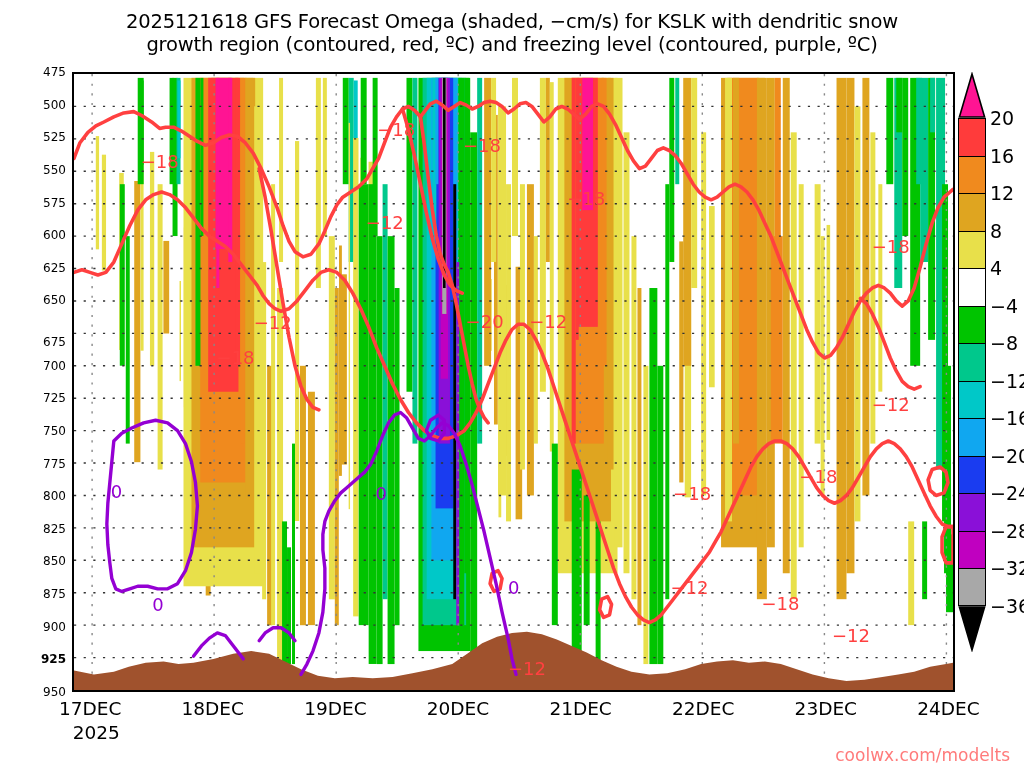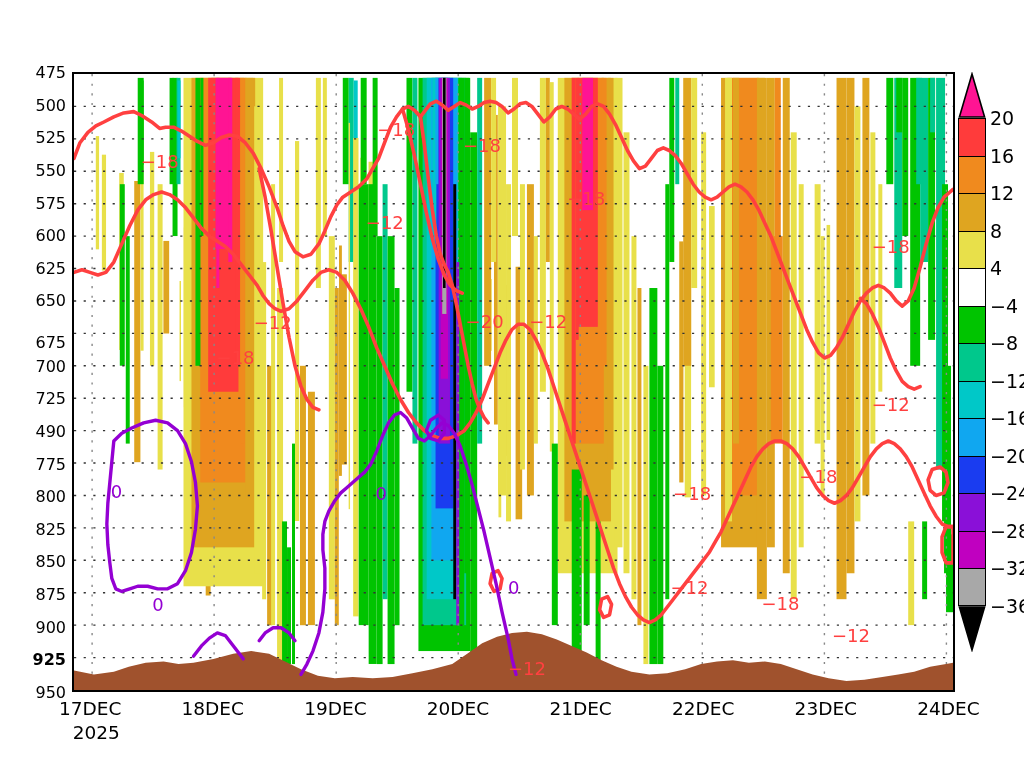--- a/index.html
+++ b/index.html
@@ -17,21 +17,21 @@
   .plot-frame{
     position:absolute;left:72px;top:72px;width:883px;height:620px;
     border:2px solid #000;box-sizing:border-box;background:#fff;overflow:hidden;
   }
   .plot-inner{position:absolute;inset:0;overflow:hidden;}
   .plot-svg{position:absolute;left:0;top:0;width:100%;height:100%;display:block;}
 
   
   .ylab{
     position:absolute;right:0;transform:translateY(-50%);
-    font-size:16px;color:#000;font-family:"DejaVu Sans",sans-serif;
+    font-size:12px;color:#000;font-family:"DejaVu Sans",sans-serif;
     text-align:right;white-space:nowrap;
   }
   #ylabels{position:absolute;left:0px;top:72px;width:66px;height:620px;}
 
   
   #xlabels{position:absolute;left:72px;top:694px;width:883px;height:60px;}
   .xlab{
     position:absolute;top:4px;transform:translateX(-50%);
     font-size:18.5px;color:#000;font-family:"DejaVu Sans",sans-serif;white-space:nowrap;
   }
@@ -58,34 +58,36 @@
   .cb-tick{
     position:absolute;left:32px;transform:translateY(-50%);
     font-size:19px;color:#000;font-family:"DejaVu Sans",sans-serif;white-space:nowrap;
   }
 </style>
 </head>
 <body>
 
 <div id="root">
 
+  <div class="title">2025121618 GFS Forecast Omega (shaded, −cm/s) for KSLK with dendritic snow
+growth region (contoured, red, ºC) and freezing level (contoured, purple, ºC)</div>
 
   <div id="ylabels">
       <div class="ylab" style="top: 0px;">475</div>
       <div class="ylab" style="top: 32.6316px;">500</div>
       <div class="ylab" style="top: 65.2632px;">525</div>
       <div class="ylab" style="top: 97.8947px;">550</div>
       <div class="ylab" style="top: 130.526px;">575</div>
       <div class="ylab" style="top: 163.158px; text-align: center;">600</div>
       <div class="ylab" style="top: 195.789px;">625</div>
       <div class="ylab" style="top: 228.421px;">650</div>
       <div class="ylab" style="top: 261.053px; margin-top: 9px;">675</div>
       <div class="ylab" style="top: 293.684px;">700</div>
       <div class="ylab" style="top: 326.316px;">725</div>
-      <div class="ylab" style="top: 358.947px;">490</div>
+      <div class="ylab" style="top: 358.947px;">750</div>
       <div class="ylab" style="top: 391.579px;">775</div>
       <div class="ylab" style="top: 424.211px;">800</div>
       <div class="ylab" style="top: 456.842px;">825</div>
       <div class="ylab" style="top: 489.474px;">850</div>
       <div class="ylab" style="top: 522.105px;">875</div>
       <div class="ylab" style="top: 554.737px;">900</div>
       <div class="ylab" style="top: 587.368px; font-weight: bold;">925</div>
       <div class="ylab" style="top: 620px;">950</div>
     </div>
 
@@ -341,20 +343,21 @@
       <div class="year" style="left: 24.1898px;">2025</div>
       <div class="xlab" style="left: 140.75px;">18DEC</div>
       <div class="xlab" style="left: 263.399px;">19DEC</div>
       <div class="xlab" style="left: 385.959px;">20DEC</div>
       <div class="xlab" style="left: 508.608px;">21DEC</div>
       <div class="xlab" style="left: 631.168px;">22DEC</div>
       <div class="xlab" style="left: 753.817px;">23DEC</div>
       <div class="xlab" style="left: 876.378px;">24DEC</div>
     </div>
 
+  <div class="watermark">coolwx.com/modelts</div>
 
   <div id="colorbar">
       <svg class="cb-arrow-up" viewBox="0 0 28 46">
         <polygon points="14,2 26.6,45 1.4,45" fill="#ff1493" stroke="#000" stroke-width="1.6"></polygon>
       </svg>
       <div class="cb-strip">
         <div class="cb-cell" style="height: 37.5px; background: rgb(255, 59, 59);"></div>
         <div class="cb-cell" style="height: 37.5px; background: rgb(240, 138, 30);"></div>
         <div class="cb-cell" style="height: 37.5px; background: rgb(223, 165, 32);"></div>
         <div class="cb-cell" style="height: 37.5px; background: rgb(232, 224, 74);"></div>

